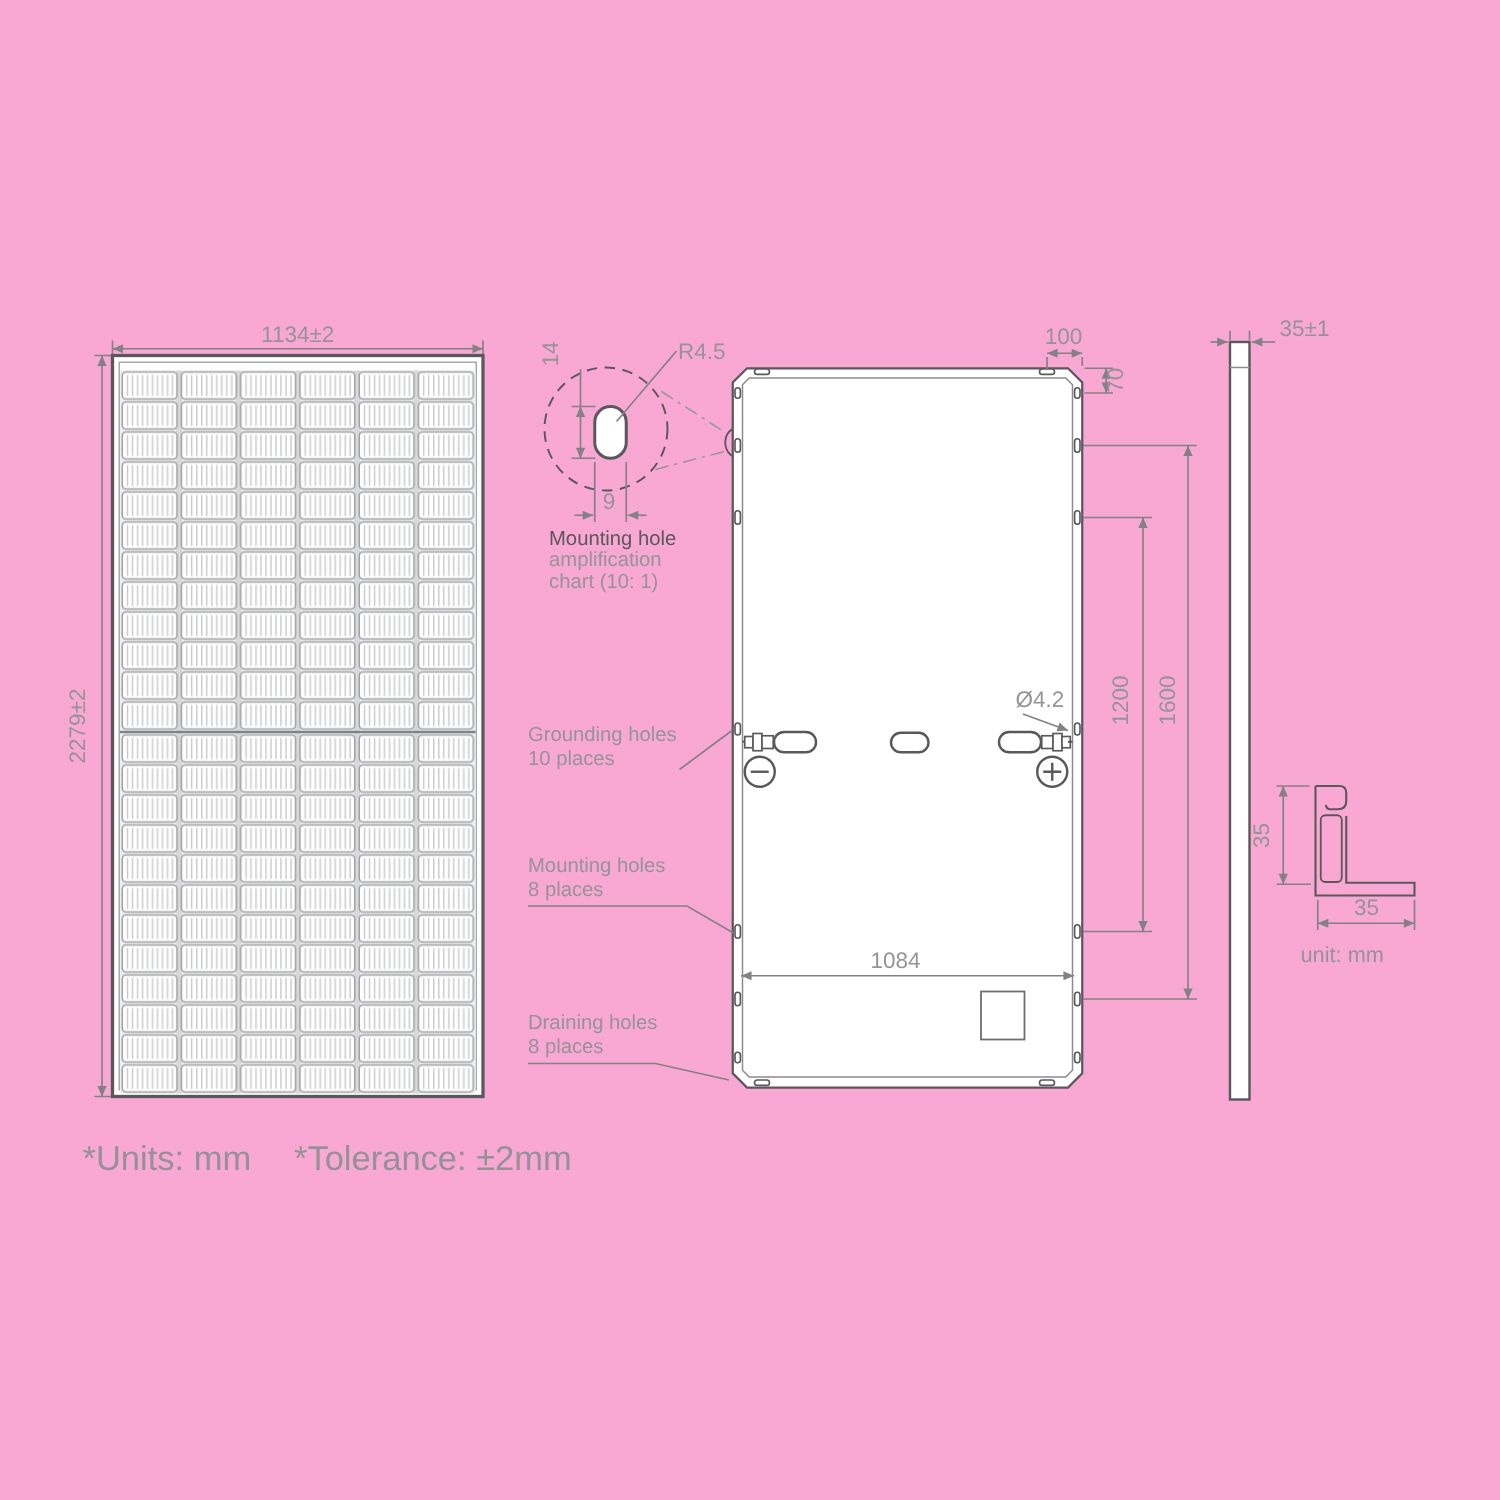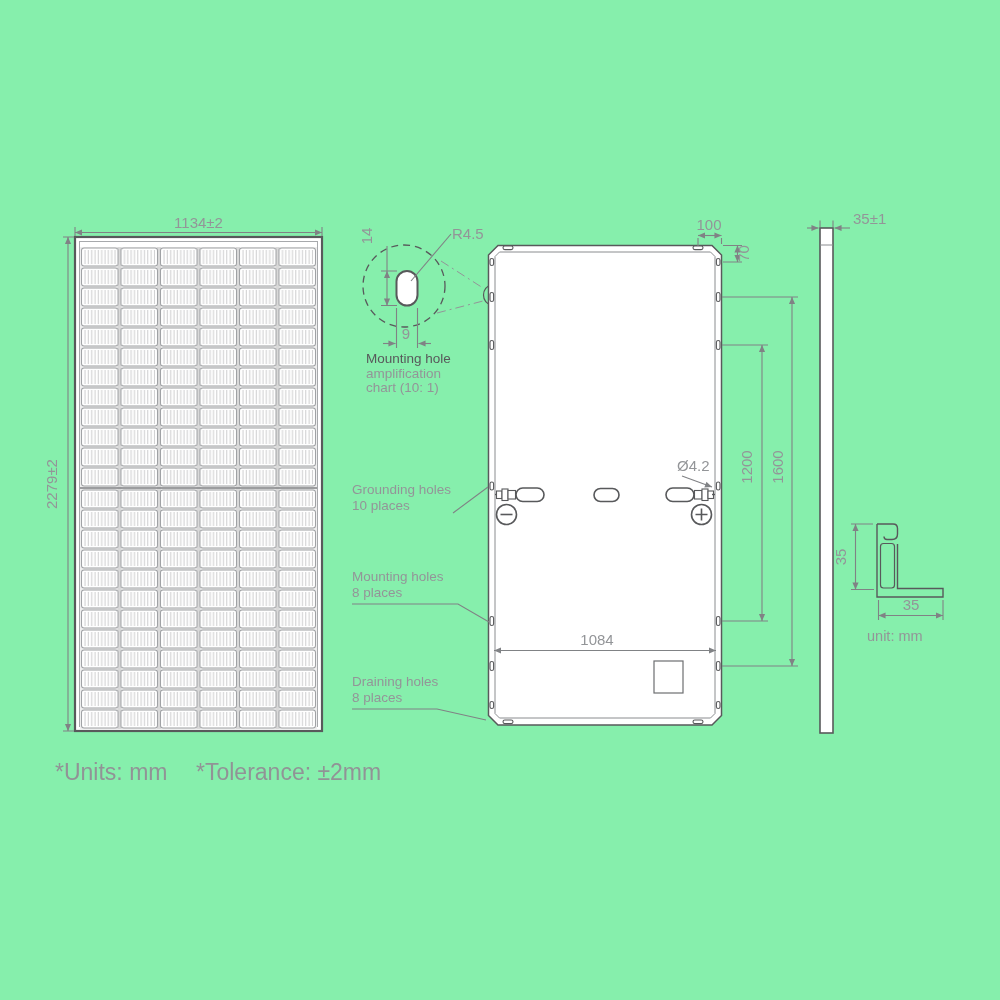--- a/index.html
+++ b/index.html
@@ -1,16 +1,16 @@
 <!DOCTYPE html>
 <html><head>
 <meta charset="utf-8">
 <style>
   html,body{margin:0;padding:0;background:#ffffff;}
-  .canvas{position:relative;width:1000px;height:1000px;background:#86efac;overflow:hidden;}
+  .canvas{position:relative;width:1000px;height:1000px;background:#f9a8d4;overflow:hidden;}
   svg{display:block;}
   text{font-family:"Liberation Sans","DejaVu Sans",sans-serif;}
   .ln{stroke:#58595b;fill:none;stroke-width:1.4;}
   .thin{stroke:#8a8c8f;fill:none;stroke-width:1;}
   .dim{stroke:#808285;fill:none;stroke-width:1.1;}
   .dashdot{stroke:#939598;fill:none;stroke-width:1;stroke-dasharray:9 4 2 4;}
   .dashed{stroke:#58595b;fill:none;stroke-width:1.3;stroke-dasharray:7 5;}
   .dimtxt{fill:#939598;font-size:15px;}
   .lbltxt{fill:#939598;font-size:13.5px;}
   .darktxt{fill:#58595b;font-size:13.5px;}

